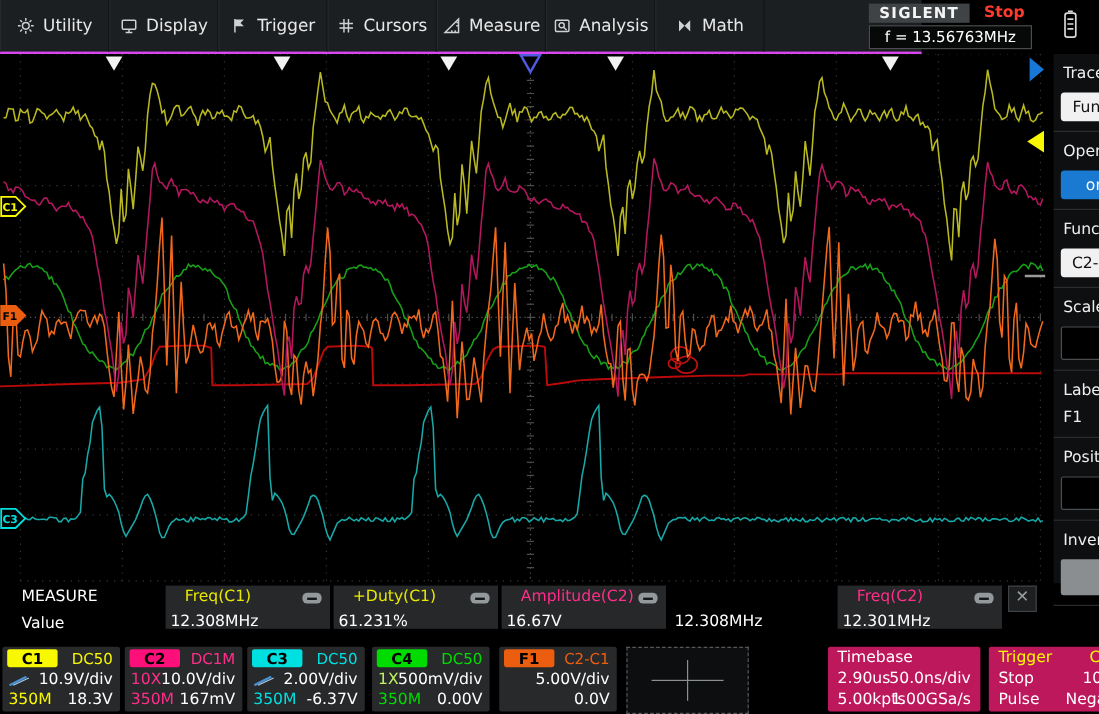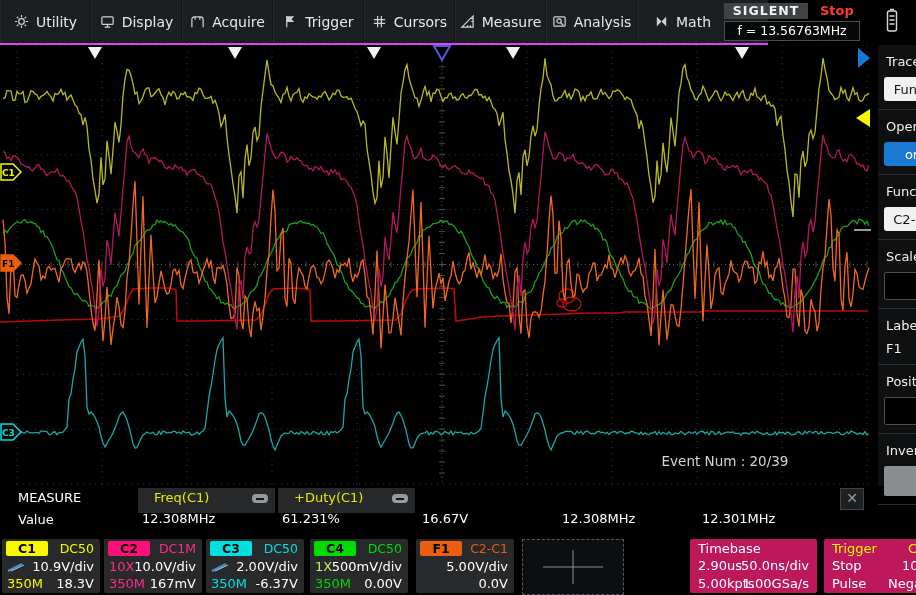--- a/index.html
+++ b/index.html
@@ -29,21 +29,21 @@
              display:flex;align-items:center;justify-content:center;}
   .btn-blue{width:58px;height:24px;color:#fff;font-size:13px;border-radius:3px;
             display:flex;align-items:center;justify-content:center;}
   .box-black{width:58px;height:26px;background:#000;border:1px solid #4b4e50;border-radius:2px;}
   .box-gray{width:58px;height:30px;background:#8a8e90;border-radius:2px;}
   .side-value{font-size:13px;color:#f0f0f0;margin-left:2px;}
   
   .measurebar{position:absolute;left:0;top:487px;width:872px;height:46px;background:#000;}
   .m-title{position:absolute;left:18px;top:3px;font-size:13px;color:#fff;}
   .m-value-label{position:absolute;left:18px;top:25px;font-size:13px;color:#fff;}
-  .m-cell{position:absolute;top:1px;width:137px;height:25px;background:#26282a;}
+  .m-cell{position:absolute;top:1px;width:137px;height:36px;background:#26282a;}
   .m-cell .lbl{position:absolute;left:16px;top:2px;font-size:13px;}
   .m-minus{position:absolute;right:7px;top:6px;width:16px;height:9px;background:#94999b;border-radius:4px;}
   .m-minus::after{content:"";position:absolute;left:4px;top:3.5px;width:8px;height:2px;background:#17191a;}
   .m-val{position:absolute;top:24px;width:137px;font-size:13px;color:#fff;}
   .m-val span{margin-left:4px;}
   .m-close{position:absolute;left:840px;top:1px;width:22px;height:20px;background:#1d1f20;border:1px solid #3f4244;
            color:#9a9fa1;font-size:14px;text-align:center;line-height:19px;color:#979c9e;}
   
   .bottombar{position:absolute;left:0;top:537px;width:916px;height:58px;background:#000;}
   .chbox{position:absolute;top:2px;width:98px;height:54px;background:#27292b;border-radius:2px;font-size:13px;}
@@ -84,28 +84,20 @@
       <span>Utility</span>
     </div>
     <div class="menuitem">
       <svg width="15" height="15" viewBox="0 0 16 16">
           <g stroke="#cfd2d4" stroke-width="1.3" fill="none">
             <rect x="2" y="3" width="12" height="8" rx="1"></rect>
             <path d="M8 11v3M5 14h6"></path>
           </g>
         </svg>
       <span>Display</span>
-    </div>
-    <div class="menuitem">
-      <svg width="15" height="15" viewBox="0 0 16 16">
-          <g stroke="#cfd2d4" stroke-width="1.3" fill="none">
-            <path d="M2 14V6q0-3 3-3h6q3 0 3 3v8M5.5 3v3M10.5 3v3"></path>
-          </g>
-        </svg>
-      <span>Acquire</span>
     </div>
     <div class="menuitem">
       <svg width="15" height="15" viewBox="0 0 16 16">
           <path d="M4 2v12" stroke="#cfd2d4" stroke-width="1.3"></path>
           <path d="M4 2.5h8L9 5.5l3 3H4z" fill="#cfd2d4"></path>
         </svg>
       <span>Trigger</span>
     </div>
     <div class="menuitem">
       <svg width="15" height="15" viewBox="0 0 16 16">
@@ -284,21 +276,20 @@
         <polygon points="858,48 858,68 870,58" fill="#1878d8"></polygon>
         <polygon points="870,109 870,127 856,118" fill="#f8f800"></polygon>
         <line x1="854" y1="230" x2="871" y2="230" stroke="#9a9a9a" stroke-width="2"></line>
         <path d="M1,164 H13 L21,172 L13,180 H1 Z" fill="#000" stroke="#f8f800" stroke-width="1.5"></path>
         <text x="2" y="175.5" fill="#f8f800" font-size="9px" font-weight="bold">C1</text>
         <path d="M1,255 H13 L21,263 L13,271 H1 Z" fill="#eb5e0f" stroke="#eb5e0f" stroke-width="1.5"></path>
         <text x="2" y="266.5" fill="#000" font-size="9px" font-weight="bold">F1</text>
         <path d="M1,424 H13 L21,432 L13,440 H1 Z" fill="#000" stroke="#00e0e0" stroke-width="1.5"></path>
         <text x="2" y="435.5" fill="#00e0e0" font-size="9px" font-weight="bold">C3</text>
       </svg>
-    <div class="eventnum">Event Num : 20/39</div>
   </div>
 
   <div class="sidebar">
     <div class="side-sec">
       <div class="side-label">Trace</div>
       <div class="btn-white">Func1</div>
     </div>
     <div class="side-sec">
       <div class="side-label">Operation</div>
       <div class="btn-blue" style="background: rgb(26, 122, 210);">on</div>
@@ -334,24 +325,32 @@
       <span class="m-minus"></span>
     </div>
     <div class="m-val" style="left:138px"><span>12.308MHz</span></div>
 
     <div class="m-cell" style="left:278px">
       <span class="lbl" style="color: rgb(232, 232, 0);">+Duty(C1)</span>
       <span class="m-minus"></span>
     </div>
     <div class="m-val" style="left:278px"><span>61.231%</span></div>
 
+    <div class="m-cell" style="left:418px">
+      <span class="lbl" style="color: rgb(255, 46, 138);">Amplitude(C2)</span>
+      <span class="m-minus"></span>
+    </div>
     <div class="m-val" style="left:418px"><span>16.67V</span></div>
 
     <div class="m-val" style="left:558px"><span>12.308MHz</span></div>
 
+    <div class="m-cell" style="left:698px">
+      <span class="lbl" style="color: rgb(255, 46, 138);">Freq(C2)</span>
+      <span class="m-minus"></span>
+    </div>
     <div class="m-val" style="left:698px"><span>12.301MHz</span></div>
 
     <div class="m-close">✕</div>
   </div>
 
   <div class="bottombar">
 
     <div class="chbox" style="left:2px">
       <div class="chtab" style="background: rgb(248, 248, 0);">C1</div>
       <div class="chcoup" style="color: rgb(248, 248, 0);">DC50</div>

